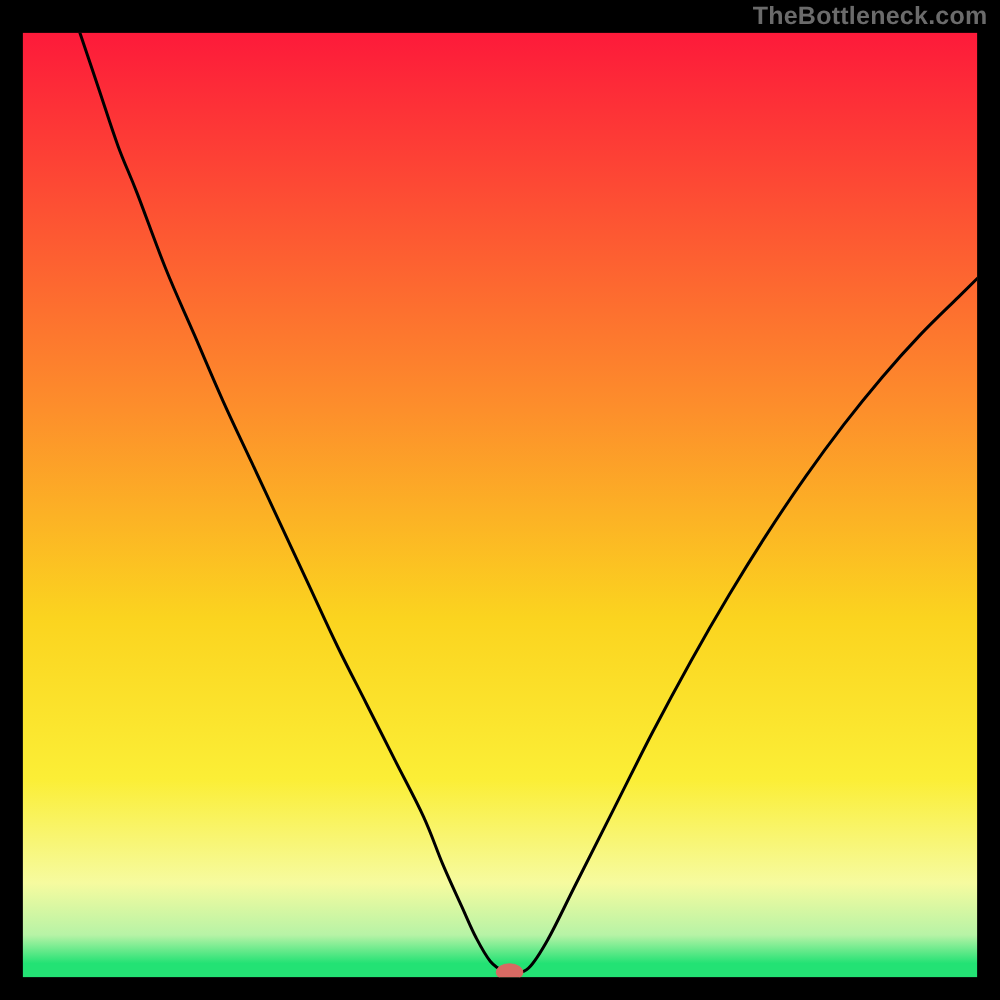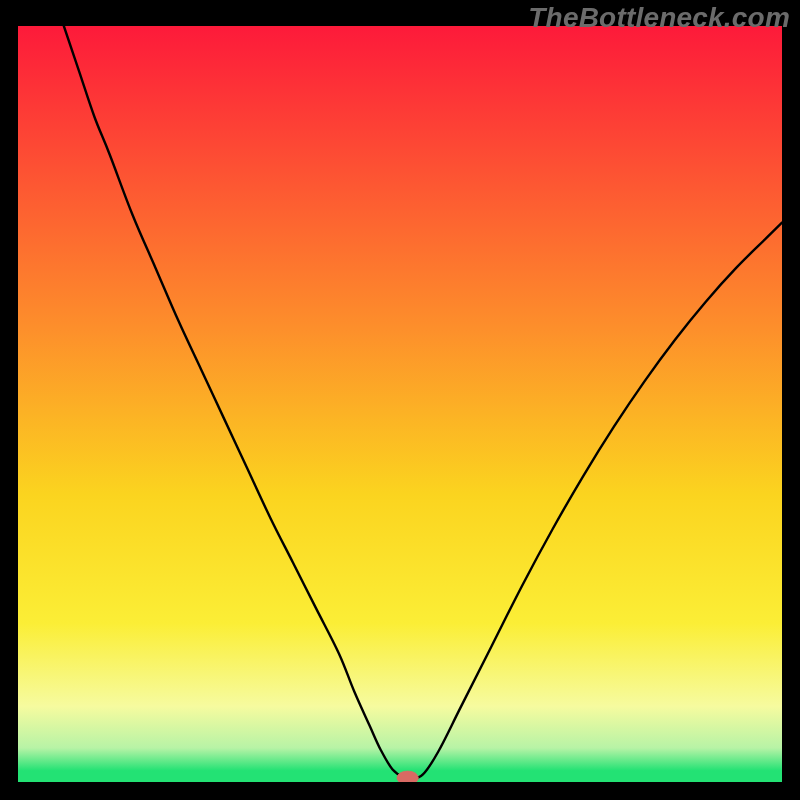--- a/index.html
+++ b/index.html
@@ -14,26 +14,25 @@
   .stage {
     position: relative;
     width: 800px;
     height: 800px;
     background: #000;
   }
   .watermark {
     position: absolute;
     top: 2px;
     right: 10px;
-    font-size: 28px;
+    font-size: 20px;
     color: #6b6b6b;
     font-weight: 600;
     letter-spacing: 0.2px;
     z-index: 10;
-    font-style: italic;
   }
   .plot-frame {
     position: absolute;
     left: 18px;
     top: 26px;
     width: 764px;
     height: 756px;
     background: #000;
   }
   .plot-area {

